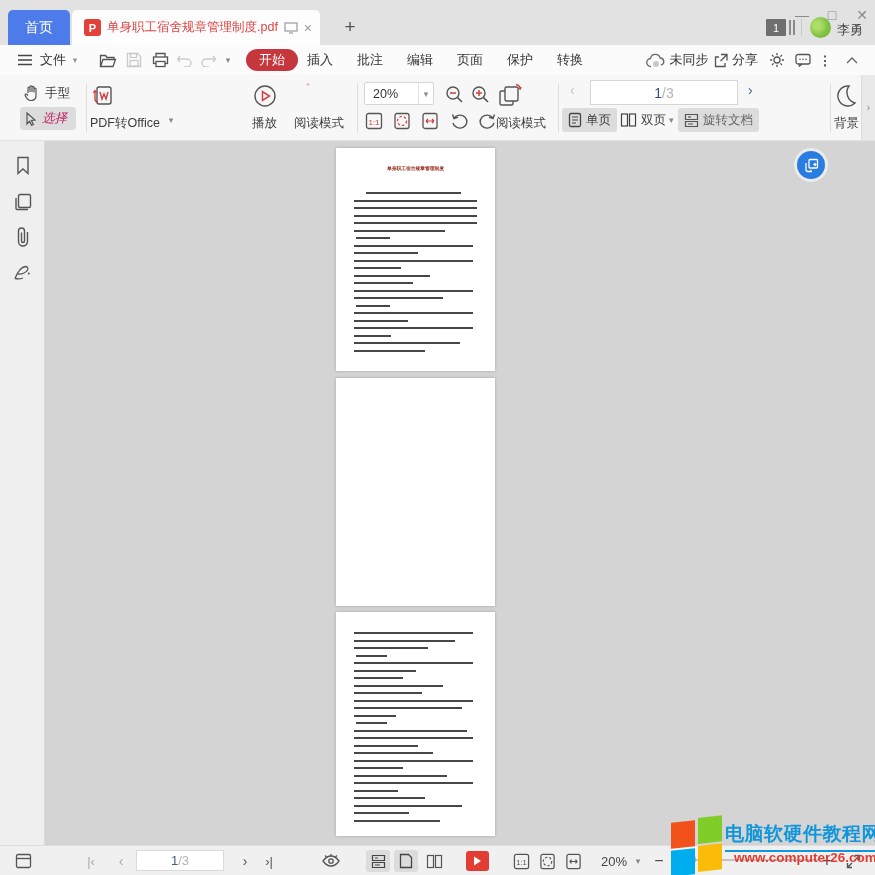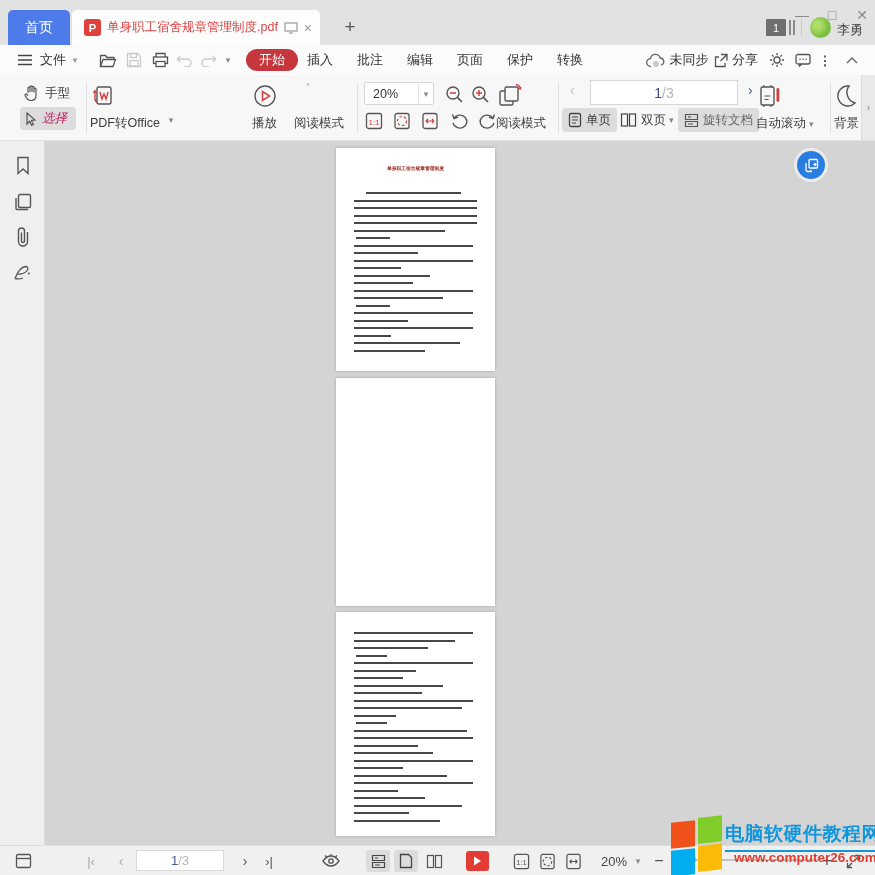--- a/index.html
+++ b/index.html
@@ -307,29 +307,20 @@
       </svg>
     <span>双页</span>
     <span class="caret">▾</span>
   </div>
   <div class="rtoggle toggle-on" style="left:678px;">
     <svg width="15" height="15" viewBox="0 0 15 15" style="margin-right:4px;">
         <path d="M13.5 6.5h-12V1.5h12zM13.5 8.5h-12v5h12zM4 11h5" fill="none" stroke="#555" stroke-width="1.2"></path>
         <path d="M4 4h3" stroke="#555" stroke-width="1.2"></path>
       </svg>
     <span style="color:#666;">旋转文档</span>
-  </div>
-  <div class="bigbtn" style="left:756px; width:66px;">
-    <svg width="26" height="26" viewBox="0 0 26 26">
-        <rect x="5" y="4" width="13" height="18" rx="1.5" fill="none" stroke="#555" stroke-width="1.4"></rect>
-        <path d="M8 4v-2M15 4v-2M8 24v-2M15 24v-2" stroke="#555" stroke-width="1.2"></path>
-        <path d="M8.5 13h6M8.5 16.5h4" stroke="#555" stroke-width="1.1"></path>
-        <rect x="20.5" y="5" width="2.8" height="14" rx="1.4" fill="#d04040"></rect>
-      </svg>
-    <span class="rlabel"><span>自动滚动</span><span class="caret">▾</span></span>
   </div>
   <div class="vdiv" style="left:830px; top:8px; height:50px;"></div>
   <div class="bigbtn" style="left:834px; width:44px;">
     <svg width="24" height="26" viewBox="0 0 24 26">
         <path d="M15 3a10 10 0 1 0 6 17 11 11 0 0 1-6-17z" fill="none" stroke="#555" stroke-width="1.4"></path>
       </svg>
     <span class="rlabel">背景</span>
   </div>
   <div id="ribbon-expand">›</div>
 </div>

